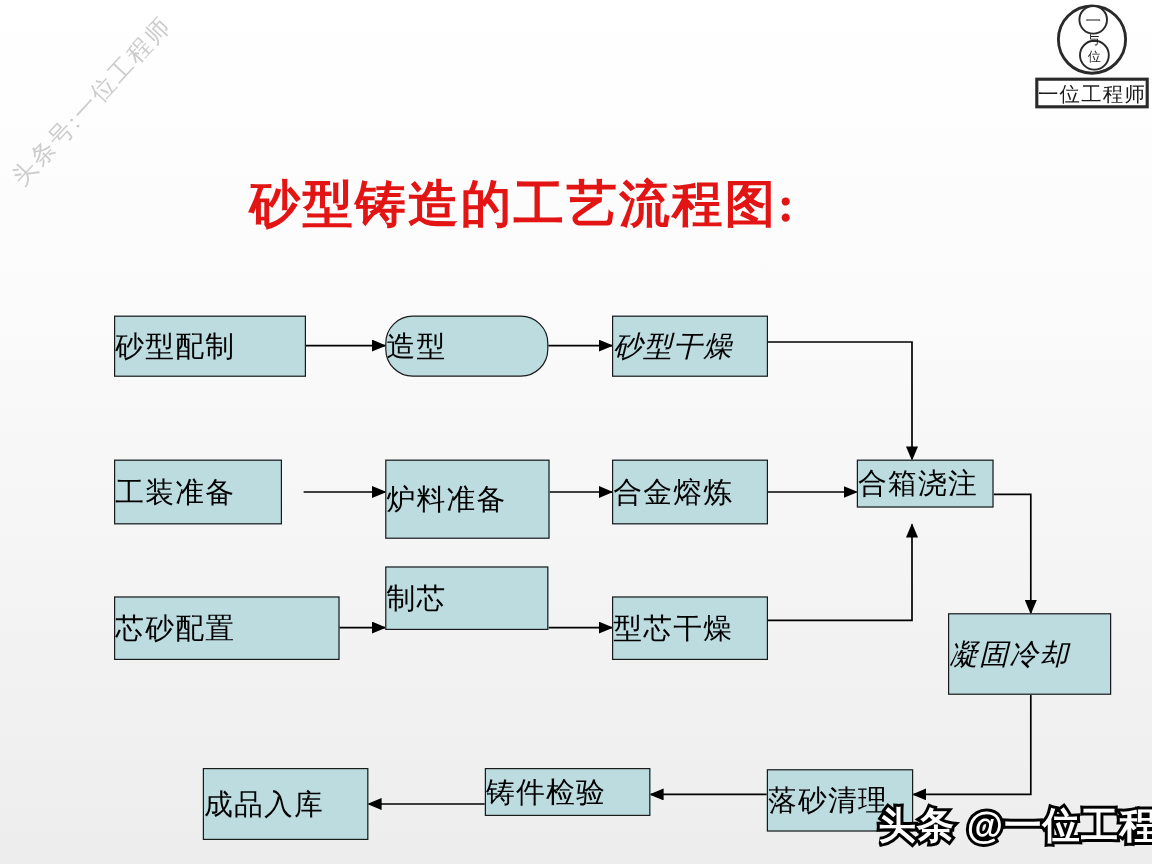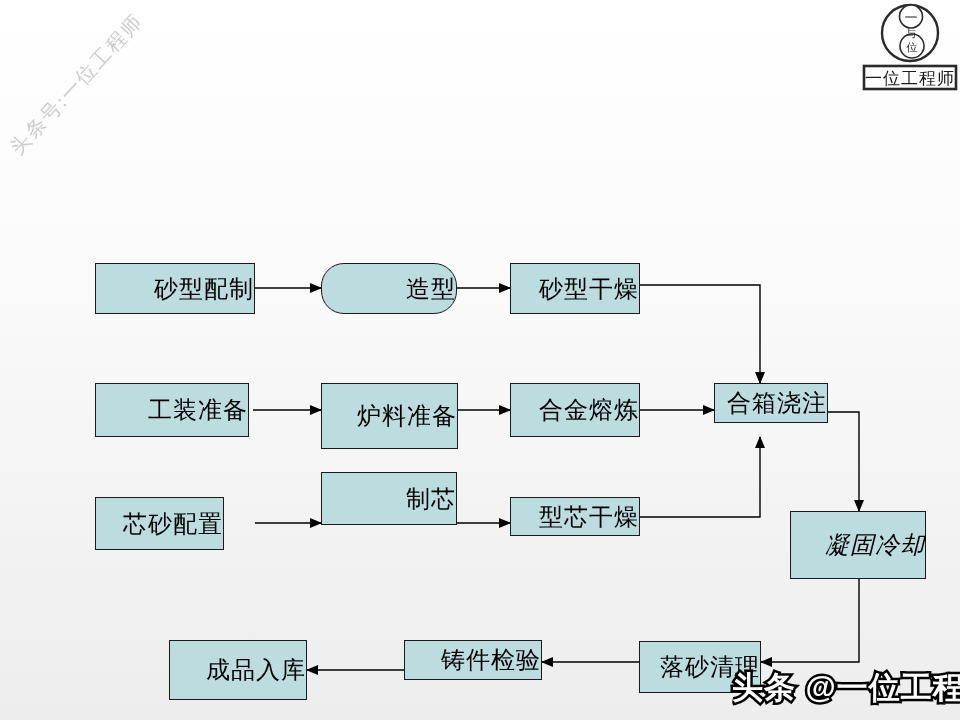--- a/index.html
+++ b/index.html
@@ -29,21 +29,21 @@
     letter-spacing:2px;
     white-space:nowrap;
   }
   #edges{position:absolute;left:0;top:0;width:960px;height:720px;}
   #edges polyline{stroke:var(--arrow-color,#000);stroke-width:1.4;fill:none;}
   .flow-node{
     position:absolute;
     box-sizing:border-box;
     background:var(--box-fill,#bcdce0);
     border:1.6px solid var(--box-border,#1a1a1a);
-    display:flex;align-items:center;justify-content:flex-end;
+    display:flex;align-items:center;justify-content:flex-start;
   }
   .flow-node span{
     font-size:24px;
     color:#000;
     letter-spacing:1px;
     white-space:nowrap;
   }
   .logo-svg{position:absolute;left:850px;top:0px;}
   .logo-svg .ln{fill:#ffffff;stroke:#2a2a2a;}
   .logo-svg text{fill:#1a1a1a;font-family:"Liberation Serif","DejaVu Serif",serif;}
@@ -55,20 +55,21 @@
     paint-order:stroke;letter-spacing:1px;
   }
 </style>
 </head>
 <body>
 
 <div class="slide" id="slide" style="--title-red: #e31414; --box-fill: #bcdce0; --box-border: #1a1a1a; --arrow-color: #000000;">
 
   <div class="wm-diagonal">头条号:一位工程师</div>
 
+  <div class="page-title">砂型铸造的工艺流程图:</div>
 
   <svg class="logo-svg" width="110" height="95" viewBox="0 0 110 95">
     <circle class="ln" cx="60" cy="33" r="28" stroke-width="2.4"></circle>
     <circle class="ln" cx="61" cy="16.5" r="11.5" stroke-width="1.6"></circle>
     <circle class="ln" cx="62" cy="46" r="12" stroke-width="1.6"></circle>
     <text x="61" y="21.5" font-size="13" text-anchor="middle">一</text>
     <text x="61" y="36.5" font-size="10" text-anchor="middle">与</text>
     <text x="62" y="50.5" font-size="11" text-anchor="middle">位</text>
     <rect class="ln" x="14" y="66" width="92" height="23" stroke-width="2.6"></rect>
     <text x="60" y="84" font-size="17" text-anchor="middle" letter-spacing="1">一位工程师</text>
@@ -95,42 +96,42 @@
       <polyline points="404,670 307,670" marker-end="url(#arrowhead)"></polyline>
     </svg>
 
   <div id="nodes">
       <div class="flow-node" style="left: 95px; top: 263px; width: 160px; height: 51px;">
         <span>砂型配制</span>
       </div>
       <div class="flow-node" style="left: 321px; top: 263px; width: 136px; height: 51px; border-radius: 23px;">
         <span>造型</span>
       </div>
-      <div class="flow-node" style="left: 510px; top: 263px; width: 130px; height: 51px;">
+      <div class="flow-node" style="left: 510px; top: 263px; width: 130px; height: 51px; font-style: italic;">
         <span>砂型干燥</span>
       </div>
-      <div class="flow-node" style="left: 95px; top: 383px; width: 154px; height: 54px; padding-left: 28px;">
+      <div class="flow-node" style="left: 95px; top: 383px; width: 140px; height: 54px;">
         <span>工装准备</span>
       </div>
       <div class="flow-node" style="left: 321px; top: 383px; width: 137px; height: 66px;">
         <span>炉料准备</span>
       </div>
       <div class="flow-node" style="left: 510px; top: 383px; width: 130px; height: 54px;">
         <span>合金熔炼</span>
       </div>
       <div class="flow-node" style="left: 714px; top: 383px; width: 114px; height: 40px;">
         <span>合箱浇注</span>
       </div>
-      <div class="flow-node" style="left: 95px; top: 497px; width: 129px; height: 53px;">
+      <div class="flow-node" style="left: 95px; top: 497px; width: 188px; height: 53px;">
         <span>芯砂配置</span>
       </div>
       <div class="flow-node" style="left: 321px; top: 472px; width: 136px; height: 53px;">
         <span>制芯</span>
       </div>
-      <div class="flow-node" style="left: 510px; top: 497px; width: 130px; height: 39px;">
+      <div class="flow-node" style="left: 510px; top: 497px; width: 130px; height: 53px;">
         <span>型芯干燥</span>
       </div>
       <div class="flow-node" style="left: 790px; top: 511px; width: 136px; height: 68px; font-style: italic;">
         <span>凝固冷却</span>
       </div>
       <div class="flow-node" style="left: 169px; top: 640px; width: 138px; height: 60px;">
         <span>成品入库</span>
       </div>
       <div class="flow-node" style="left: 404px; top: 640px; width: 138px; height: 40px;">
         <span>铸件检验</span>

